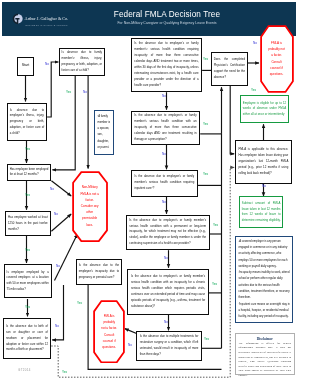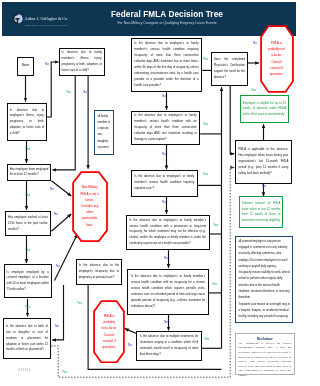--- a/index.html
+++ b/index.html
@@ -1,21 +1,21 @@
 <!DOCTYPE html>
 <html><head>
 <meta charset="utf-8">
 <style>
   html,body{margin:0;padding:0;background:#fff;}
   body{width:298px;height:386px;font-family:"Liberation Sans",sans-serif;overflow:hidden;}
   #page{position:relative;width:298px;height:386px;background:#fff;overflow:hidden;}
 
   
   .hdr{position:absolute;left:2px;top:2px;width:294px;height:34px;background:#0d3652;overflow:hidden;}
-  .hdr-title{position:absolute;left:88px;top:8px;width:154px;text-align:center;color:#ffffff;font-weight:bold;font-size:8.2px;letter-spacing:0.1px;line-height:10px;}
+  .hdr-title{position:absolute;left:88px;top:8px;width:154px;text-align:center;color:#ffffff;font-weight:normal;font-size:8.2px;letter-spacing:0.1px;line-height:10px;}
   .hdr-sub{position:absolute;left:78px;top:19px;width:174px;text-align:center;color:#c9d5e0;font-size:3.5px;line-height:5px;}
   .logo{position:absolute;left:8px;top:9px;width:14px;height:16px;}
   .logo svg{display:block;}
   .logo-word{position:absolute;left:22.6px;top:13.8px;font-family:"Liberation Serif",serif;font-size:4.3px;color:#e7ecf2;letter-spacing:-0.05px;white-space:nowrap;}
   .logo-tag{position:absolute;left:23.4px;top:22.2px;font-size:2.1px;color:#91a4b6;letter-spacing:0.42px;white-space:nowrap;}
 
   
   .bx{position:absolute;box-sizing:border-box;background:#fff;border:1.15px solid #0d0d0d;
       display:flex;align-items:center;justify-content:center;text-align:center;
       color:#111;font-size:2.85px;line-height:3.7px;padding:0.8px;overflow:hidden;}

